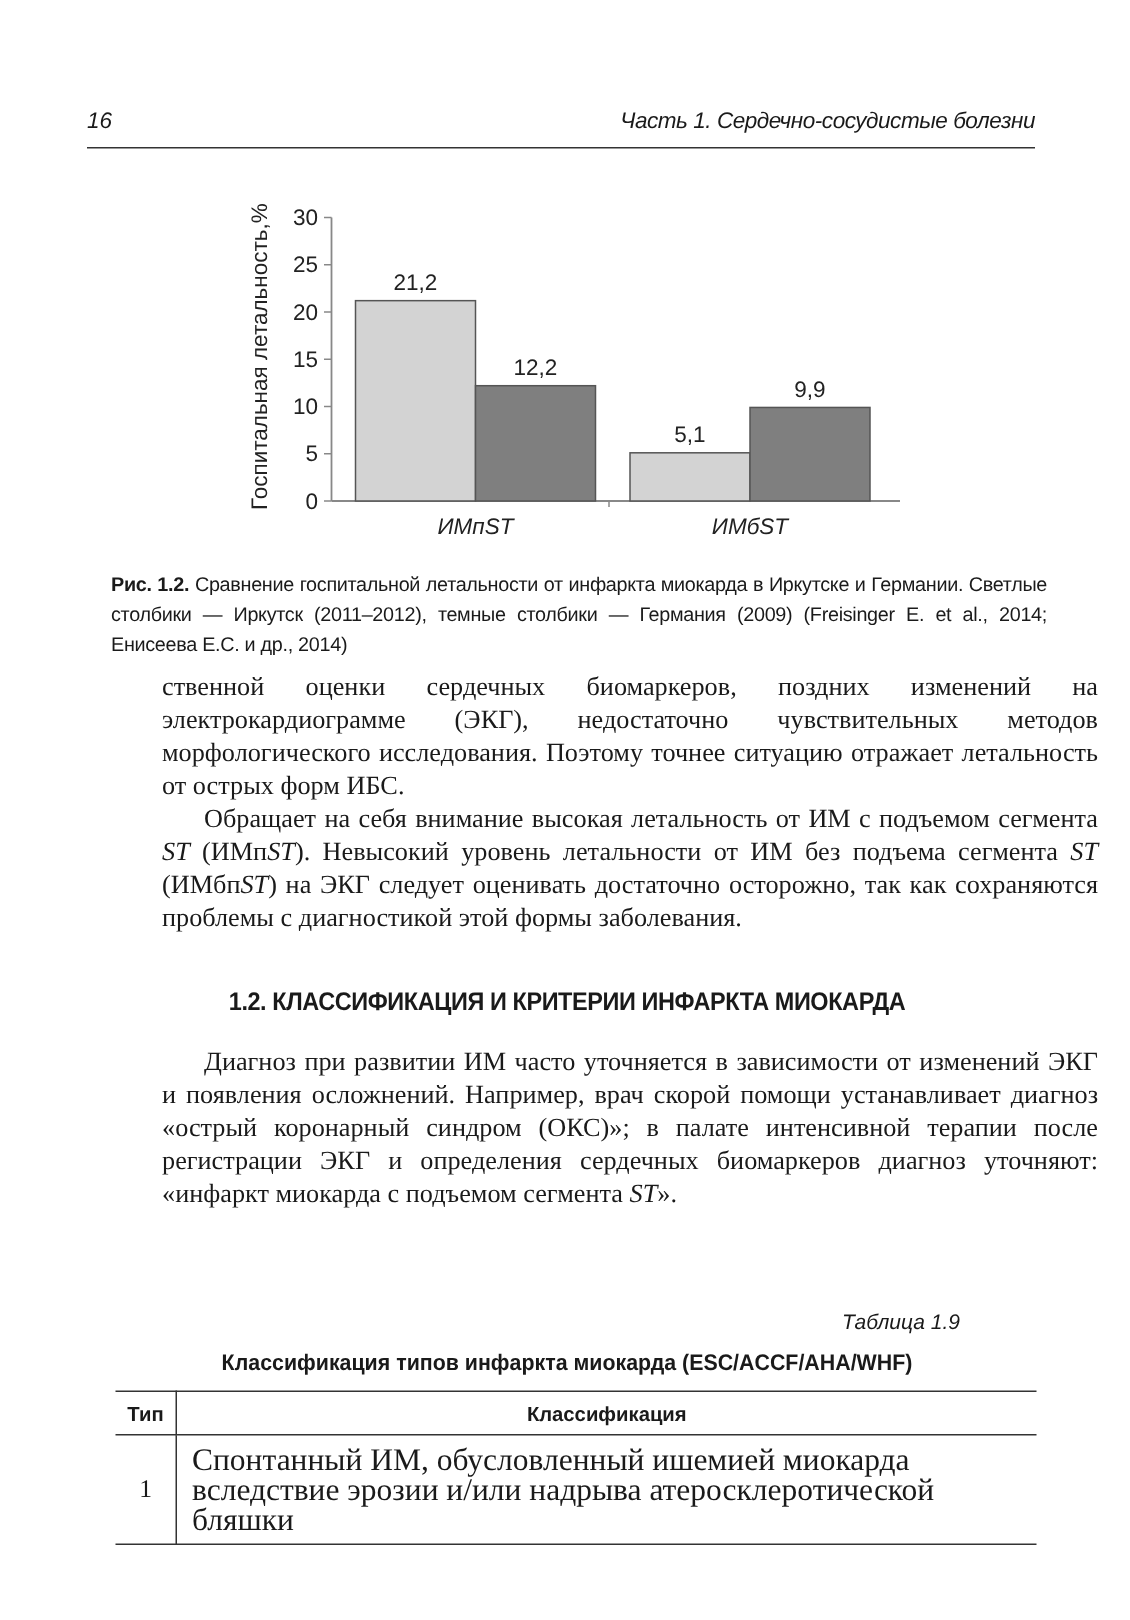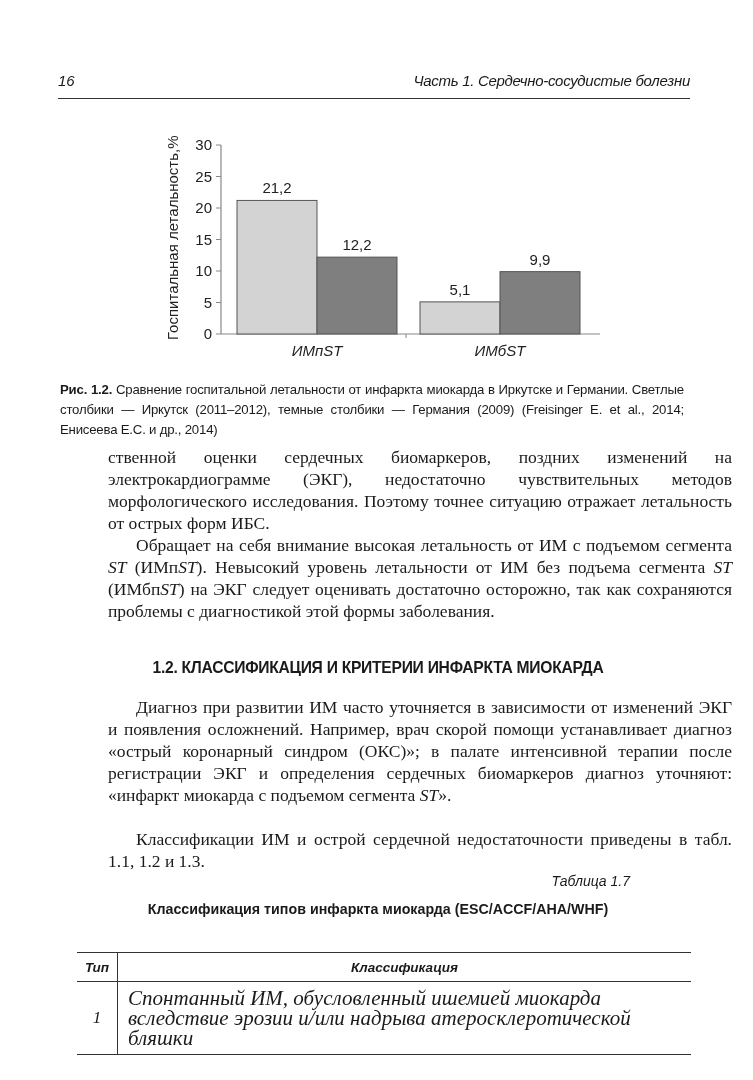--- a/index.html
+++ b/index.html
@@ -1,41 +1,41 @@
 <!DOCTYPE html>
 <html><head>
 <meta charset="utf-8">
 <style>
   html, body { margin: 0; padding: 0; background: #ffffff; }
   body { width: 753px; height: 1080px; position: relative; overflow: hidden; color: #1a1a1a; }
-  .page { position: absolute; left: 0; top: 0; width: 693px; height: 1080px; }
+  .page { position: absolute; left: 0; top: 0; width: 693px; height: 1080px; padding-left: 10px; }
 
   .header { position: absolute; left: 58px; top: 72px; width: 632px; height: 26px; border-bottom: 1px solid #333; }
   .header .num { position: absolute; left: 0; top: 0; font-family: "Liberation Sans", sans-serif; font-style: italic; font-size: 15px; }
   .header .title { position: absolute; right: 0; top: 0; font-family: "Liberation Sans", sans-serif; font-style: italic; font-size: 15px; letter-spacing: -0.3px; }
 
   .chart { position: absolute; left: 160px; top: 125px; width: 440px; height: 245px; }
   .chart svg { position: absolute; left: 0; top: 0; }
   .axis-text { font-family: "Liberation Sans", sans-serif; font-size: 15px; fill: #222; }
   .cat-text { font-family: "Liberation Sans", sans-serif; font-size: 15px; font-style: italic; fill: #222; }
 
-  .caption { position: absolute; left: 60px; top: 380px; width: 624px; font-family: "Liberation Sans", sans-serif; font-size: 13.2px; line-height: 20px; text-align: justify; letter-spacing: -0.2px; }
+  .caption { position: absolute; left: 74px; top: 380px; width: 624px; font-family: "Liberation Sans", sans-serif; font-size: 13.2px; line-height: 20px; text-align: justify; letter-spacing: -0.2px; }
   .caption b { font-weight: bold; }
 
   .body-text { font-family: "Liberation Serif", serif; font-size: 17.5px; line-height: 22px; text-align: justify; margin-left: 42px; }
   .para { position: absolute; left: 66px; width: 624px; }
   .indent { text-indent: 28px; font-family: Liberation Serif, serif; }
   .last-left { text-align-last: left; }
 
   .section-title { position: absolute; left: 66px; top: 658px; width: 624px; text-align: center; font-family: "Liberation Sans", sans-serif; font-weight: bold; font-size: 17px; letter-spacing: -0.3px; transform: scaleX(0.92); }
 
   .table-label { position: absolute; right: 63px; top: 873px; font-family: "Liberation Sans", sans-serif; font-style: italic; font-size: 14px; }
   .table-title { position: absolute; left: 66px; top: 900px; width: 624px; text-align: center; font-family: "Liberation Sans", sans-serif; font-weight: bold; font-size: 15px; transform: scaleX(0.95); }
 
-  table.tbl { position: absolute; left: 77px; top: 952px; width: 614px; border-collapse: collapse; font-style: italic; }
+  table.tbl { position: absolute; left: 77px; top: 927px; width: 614px; border-collapse: collapse; }
   table.tbl th, table.tbl td { border-top: 1px solid #333; border-bottom: 1px solid #333; }
   table.tbl th.c1, table.tbl td.c1 { border-right: 1px solid #333; width: 38px; text-align: center; }
   table.tbl th { font-family: "Liberation Sans", sans-serif; font-weight: bold; font-size: 13.5px; height: 26px; }
   table.tbl td { font-family: "Liberation Serif", serif; font-size: 21px; line-height: 20px; padding: 6px 10px; vertical-align: middle; }
   table.tbl td.c1 { padding: 6px 0; font-size: 17px; }
 </style>
 </head>
 <body>
 
 <div class="page">
@@ -95,23 +95,22 @@
   </div>
 
   <div class="para body-text last-left" style="top:446px;">ственной оценки сердечных биомаркеров, поздних изменений на электрокардиограмме (ЭКГ), недостаточно чувствительных методов морфологического исследования. Поэтому точнее ситуацию отражает летальность от острых форм ИБС.</div>
 
   <div class="para body-text indent last-left" style="top:534px;"><span>Обращает на себя внимание высокая летальность от ИМ с подъемом сегмента </span><i>ST</i><span> (ИМп</span><i>ST</i><span>). Невысокий уровень летальности от ИМ без подъема сегмента </span><i>ST</i><span> (ИМбп</span><i>ST</i><span>) на ЭКГ следует оценивать достаточно осторожно, так как сохраняются проблемы с диагностикой этой формы заболевания.</span></div>
 
   <div class="section-title">1.2. КЛАССИФИКАЦИЯ И КРИТЕРИИ ИНФАРКТА МИОКАРДА</div>
 
   <div class="para body-text indent last-left" style="top:696px;"><span>Диагноз при развитии ИМ часто уточняется в зависимости от изменений ЭКГ и появления осложнений. Например, врач скорой помощи устанавливает диагноз «острый коронарный синдром (ОКС)»; в палате интенсивной терапии после регистрации ЭКГ и определения сердечных биомаркеров диагноз уточняют: «инфаркт миокарда с подъемом сегмента </span><i>ST</i><span>».</span></div>
 
-  <div class="para body-text indent last-left" style="top:828px;">Классификации ИМ и острой сердечной недостаточности приведены в табл. 1.1, 1.2 и 1.3.</div>
 
-  <div class="table-label">Таблица 1.7</div>
+  <div class="table-label">Таблица 1.9</div>
   <div class="table-title">Классификация типов инфаркта миокарда (ESC/ACCF/AHA/WHF)</div>
 
   <table class="tbl">
     <thead>
       <tr>
         <th class="c1">Тип</th>
         <th>Классификация</th>
       </tr>
     </thead>
     <tbody>

